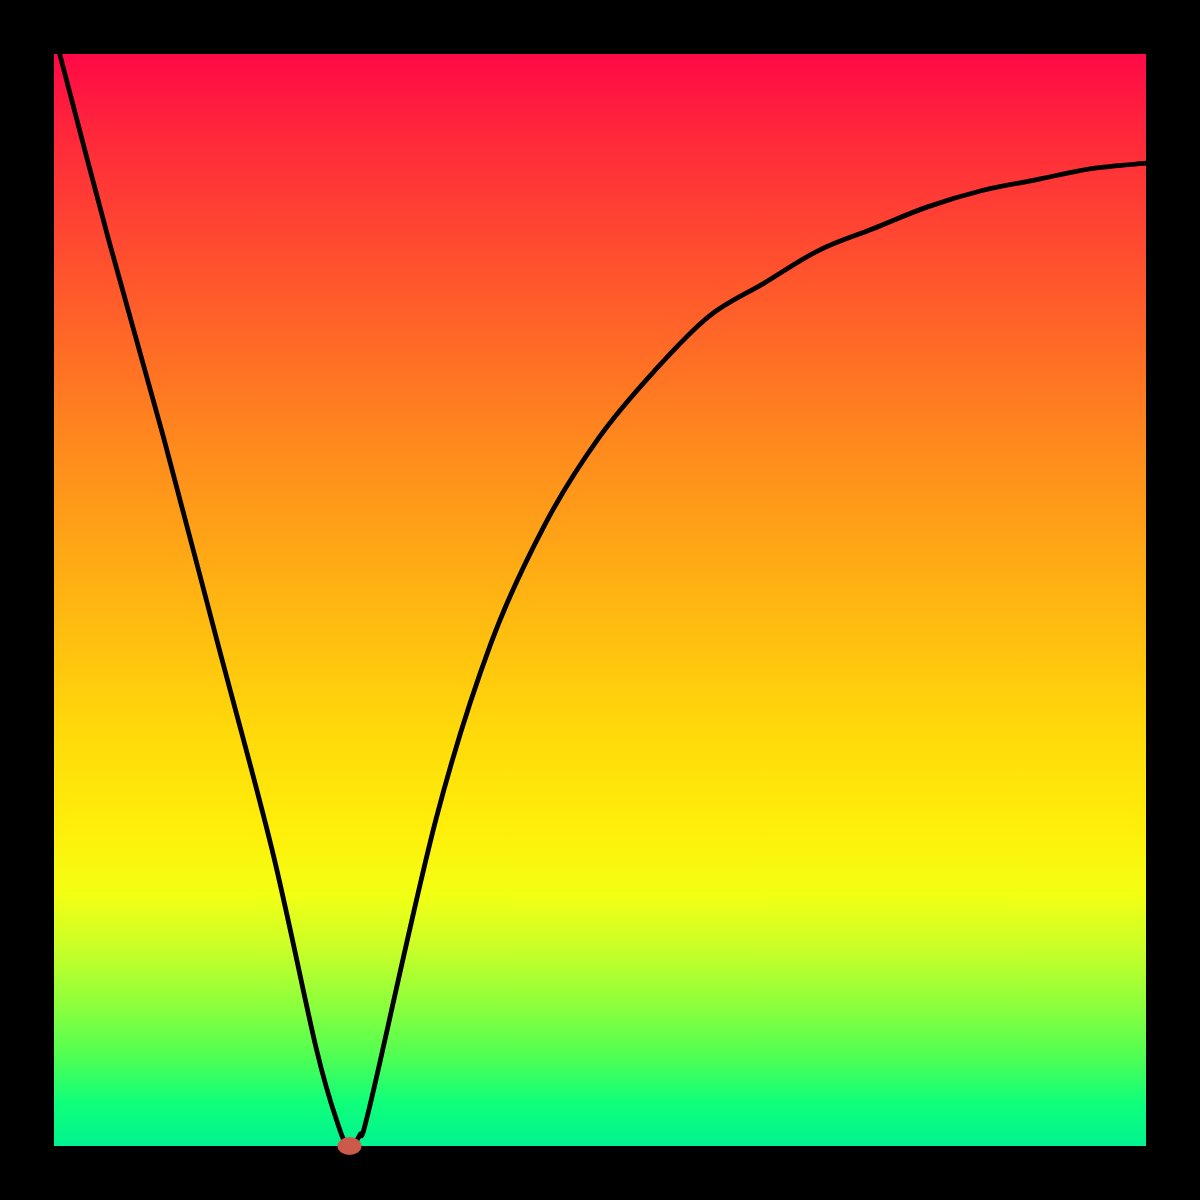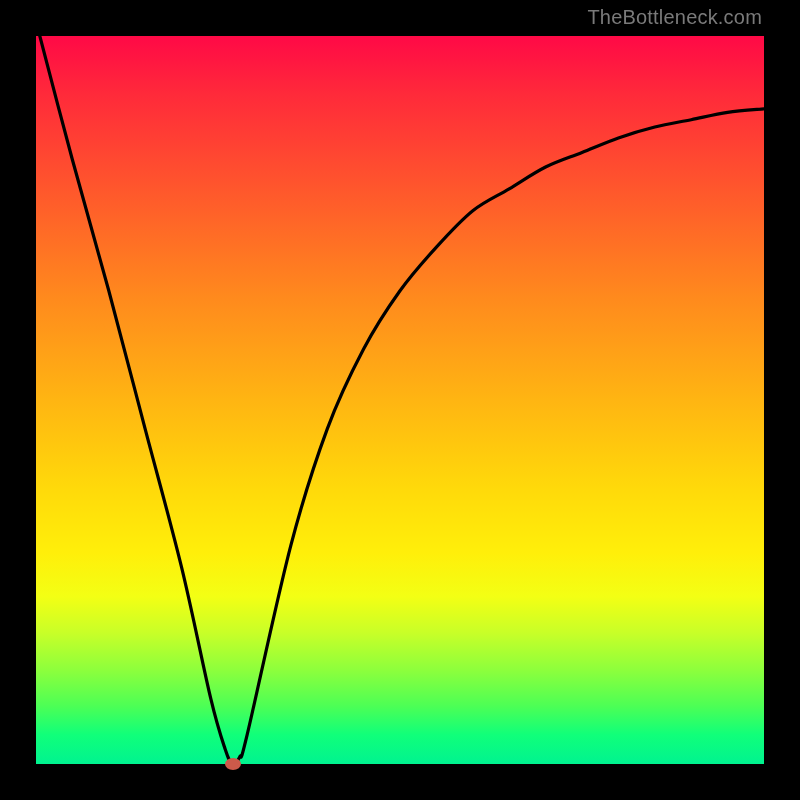--- a/index.html
+++ b/index.html
@@ -76,14 +76,13 @@
 </head>
 <body>
 
 <div class="frame">
   <div class="plot">
     <svg class="curve" viewBox="0 0 728 728" preserveAspectRatio="none">
       <path id="curve-path" fill="none" stroke="#000" stroke-width="3.2" stroke-linecap="round" stroke-linejoin="round" d="M 0.00 -14.56 C 6.07 8.49, 24.27 78.87, 36.40 123.76 C 48.53 168.65, 60.67 209.91, 72.80 254.80 C 84.93 299.69, 97.07 347.01, 109.20 393.12 C 121.33 439.23, 134.68 486.55, 145.60 531.44 C 156.52 576.33, 167.44 632.15, 174.72 662.48 C 182.00 692.81, 185.64 702.52, 189.28 713.44 C 192.92 724.36, 194.13 726.79, 196.56 728.00 C 198.99 729.21, 201.41 725.57, 203.84 720.72 C 206.27 715.87, 202.63 734.07, 211.12 698.88 C 219.61 663.69, 241.45 560.56, 254.80 509.60 C 268.15 458.64, 279.07 425.88, 291.20 393.12 C 303.33 360.36, 315.47 336.09, 327.60 313.04 C 339.73 289.99, 351.87 271.79, 364.00 254.80 C 376.13 237.81, 388.27 224.47, 400.40 211.12 C 412.53 197.77, 424.67 184.43, 436.80 174.72 C 448.93 165.01, 461.07 160.16, 473.20 152.88 C 485.33 145.60, 497.47 137.11, 509.60 131.04 C 521.73 124.97, 533.87 121.33, 546.00 116.48 C 558.13 111.63, 570.27 106.17, 582.40 101.92 C 594.53 97.67, 606.67 94.03, 618.80 91.00 C 630.93 87.97, 643.07 86.15, 655.20 83.72 C 667.33 81.29, 679.47 78.26, 691.60 76.44 C 703.73 74.62, 721.93 73.41, 728.00 72.80"></path>
     </svg>
     <div id="opt-dot" class="optimum-dot" style="left: 196.56px; top: 728px;"></div>
   </div>
-  <div class="attribution">TheBottleneck.com</div>
 </div>
 
 </body></html>

